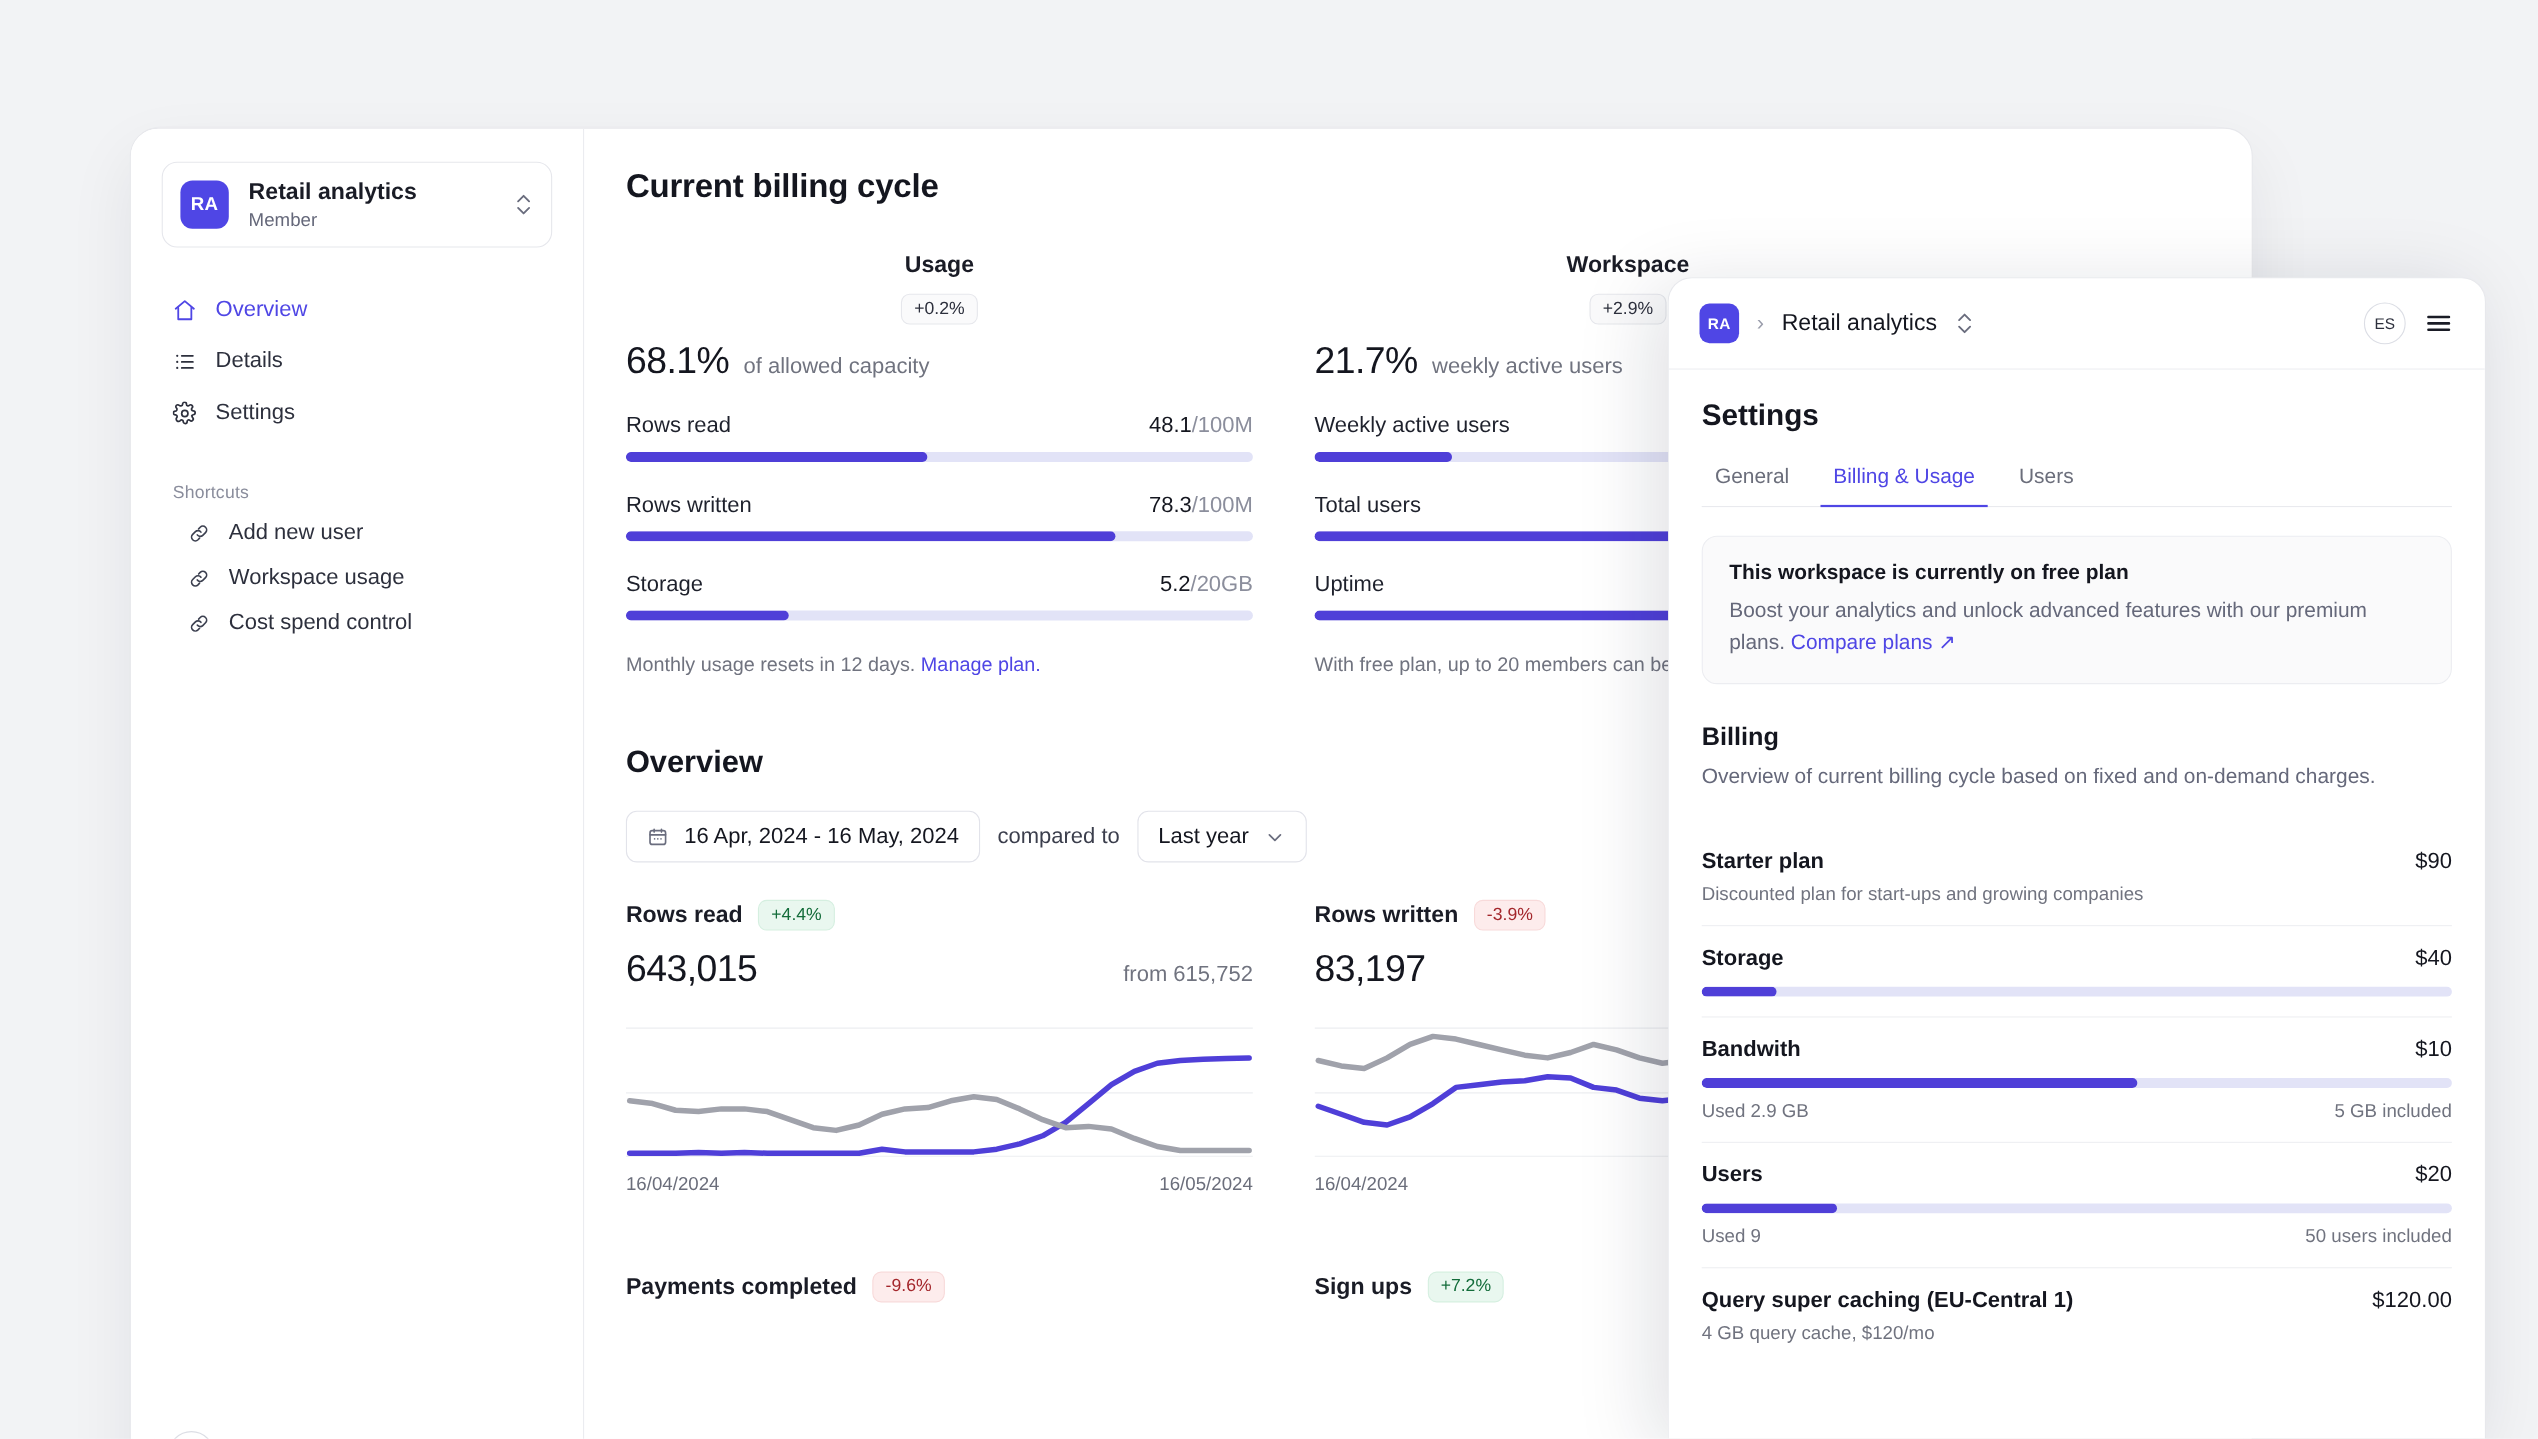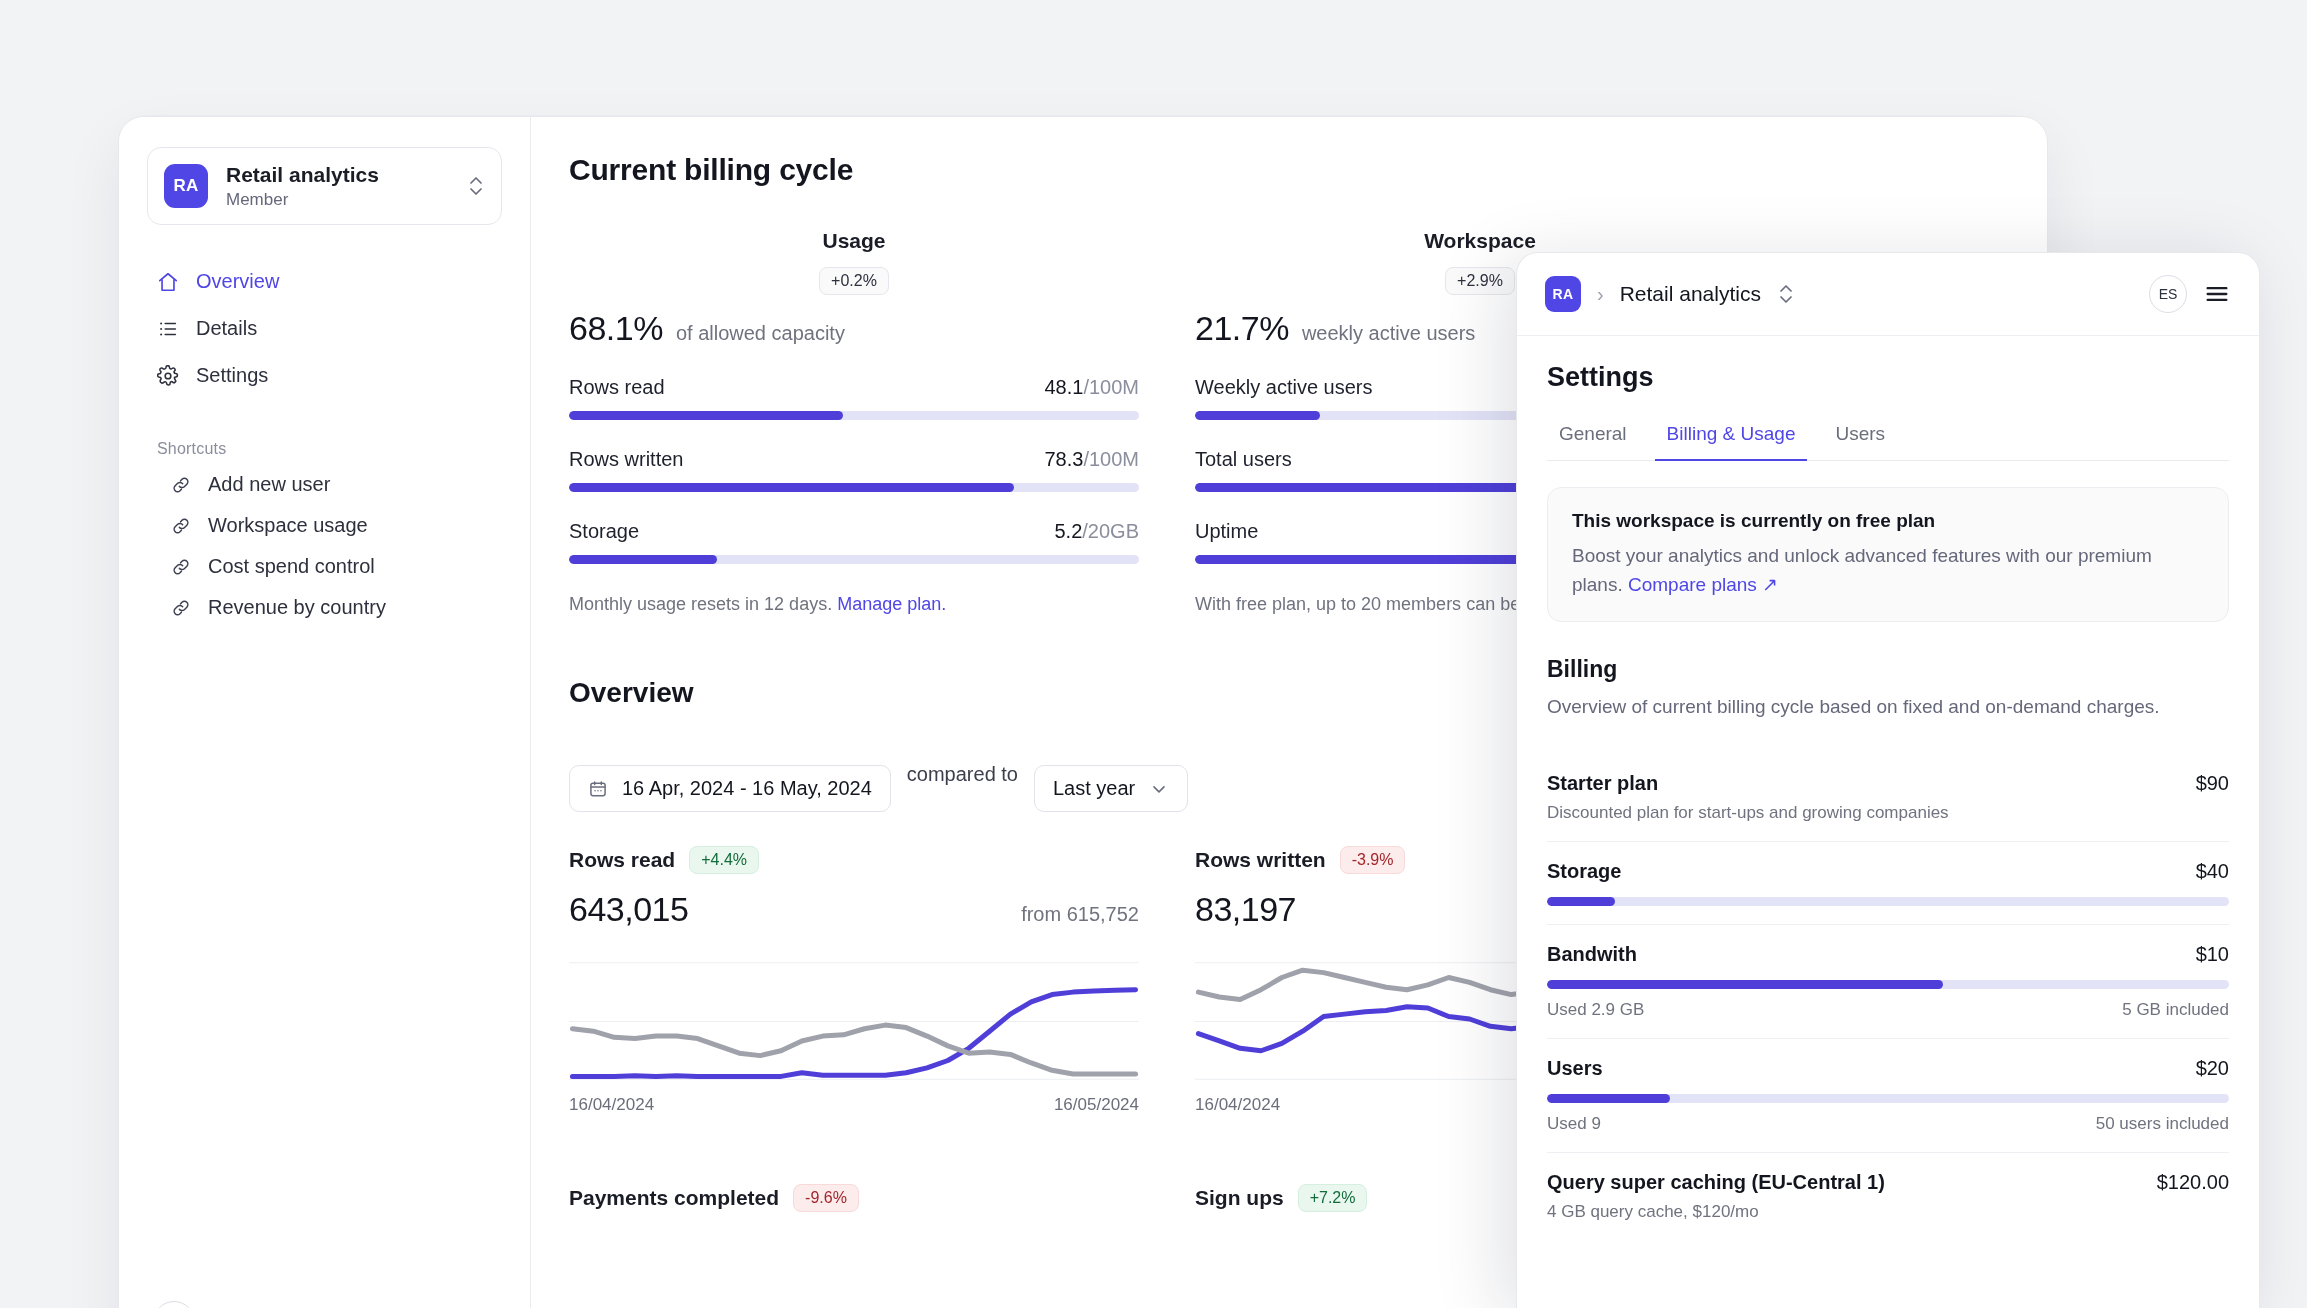--- a/index.html
+++ b/index.html
@@ -127,21 +127,21 @@
 
   .foot-note { margin-top: 30px; font-size: 18px; color: #70737f; }
   .link { color: #4f46e5; text-decoration: none; }
 
   .h2 { font-size: 28px; font-weight: 700; color: #14161f; margin-top: 62px; }
 
   .filters { display: flex; align-items: center; gap: 16px; margin-top: 28px; }
   .pill {
     display: flex; align-items: center; gap: 14px;
     border: 1px solid #e2e3ea; border-radius: 10px;
-    padding: 11px 18px; font-size: 20px; color: #14161f; background: #fff; cursor: pointer; margin-top: 28px;
+    padding: 11px 18px; font-size: 20px; color: #14161f; background: #fff; cursor: pointer;
   }
   .pill .ico { width: 20px; height: 20px; color: #6a6d7e; flex:0 0 20px;}
   .cmp-text { font-size: 20px; color: #3b3e4c; }
 
   .cards { display: flex; gap: 56px; margin-top: 34px; }
   .card { flex: 1 1 0; min-width: 0; max-width: 570px; }
   .card-head { display: flex; align-items: center; gap: 14px; }
   .card-title { font-size: 21px; font-weight: 700; color: #1a1c26; }
   .card-num-row { display:flex; align-items: baseline; justify-content: space-between; margin-top: 16px;}
   .card-num { font-size: 34px; font-weight: 400; color: #14161f; letter-spacing:-.5px;}
@@ -269,27 +269,20 @@
               <path d="M14 10.5a4 4 0 00-6-.5l-3 3a4.1 4.1 0 005.8 5.8L12.5 17"></path>
             </svg>
           <span>Workspace usage</span>
         </div>
         <div class="shortcut">
           <svg class="ico" viewBox="0 0 24 24" fill="none" stroke="currentColor" stroke-width="1.8" stroke-linecap="round" stroke-linejoin="round">
               <path d="M10 13.5a4 4 0 006 .5l3-3a4.1 4.1 0 00-5.8-5.8L11.5 7"></path>
               <path d="M14 10.5a4 4 0 00-6-.5l-3 3a4.1 4.1 0 005.8 5.8L12.5 17"></path>
             </svg>
           <span>Cost spend control</span>
-        </div>
-        <div class="shortcut">
-          <svg class="ico" viewBox="0 0 24 24" fill="none" stroke="currentColor" stroke-width="1.8" stroke-linecap="round" stroke-linejoin="round">
-              <path d="M10 13.5a4 4 0 006 .5l3-3a4.1 4.1 0 00-5.8-5.8L11.5 7"></path>
-              <path d="M14 10.5a4 4 0 00-6-.5l-3 3a4.1 4.1 0 005.8 5.8L12.5 17"></path>
-            </svg>
-          <span>Revenue by country</span>
         </div>
       </div>
 
       <div class="sidebar-footer">
         <div class="avatar-circle">ES</div>
 
       </div>
     </aside>
 
     <main class="content">

